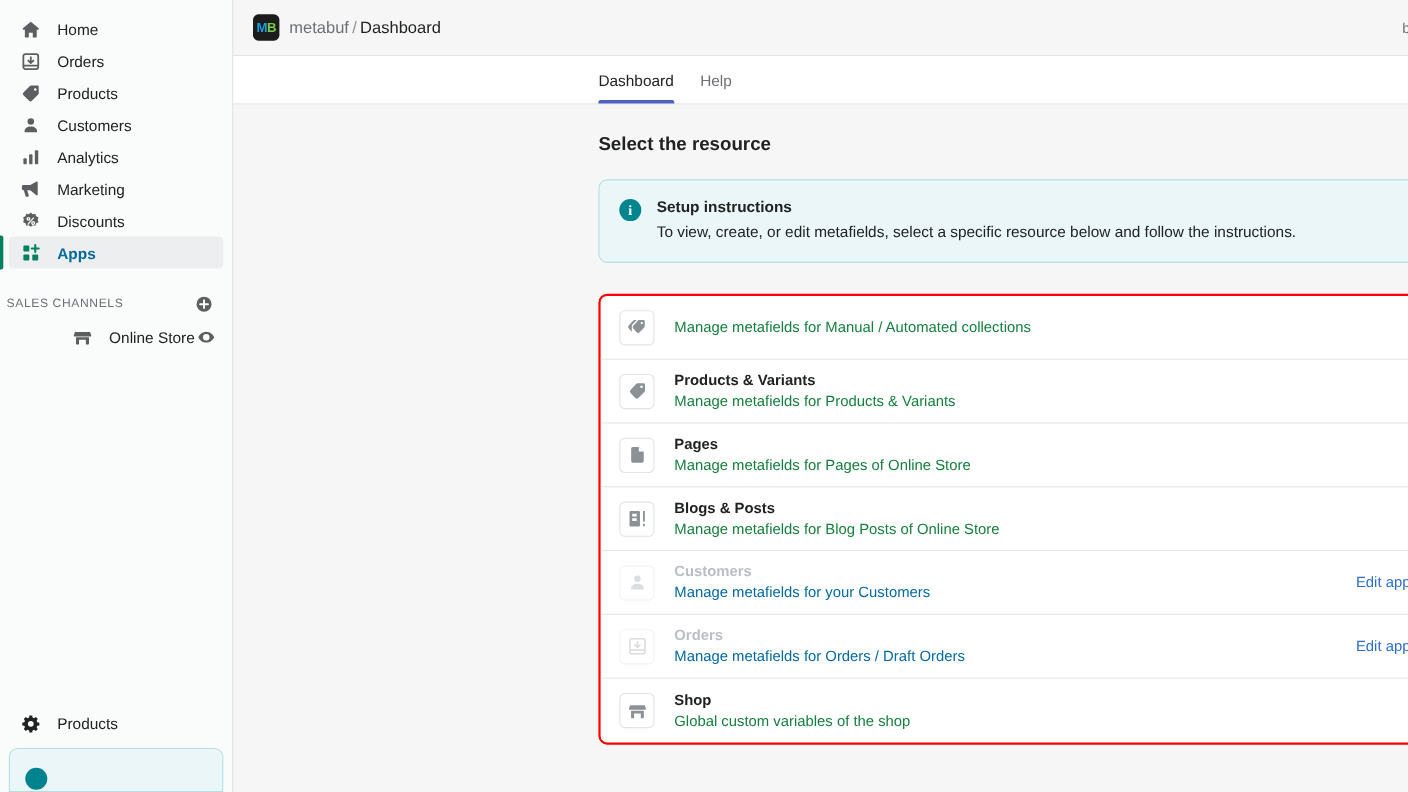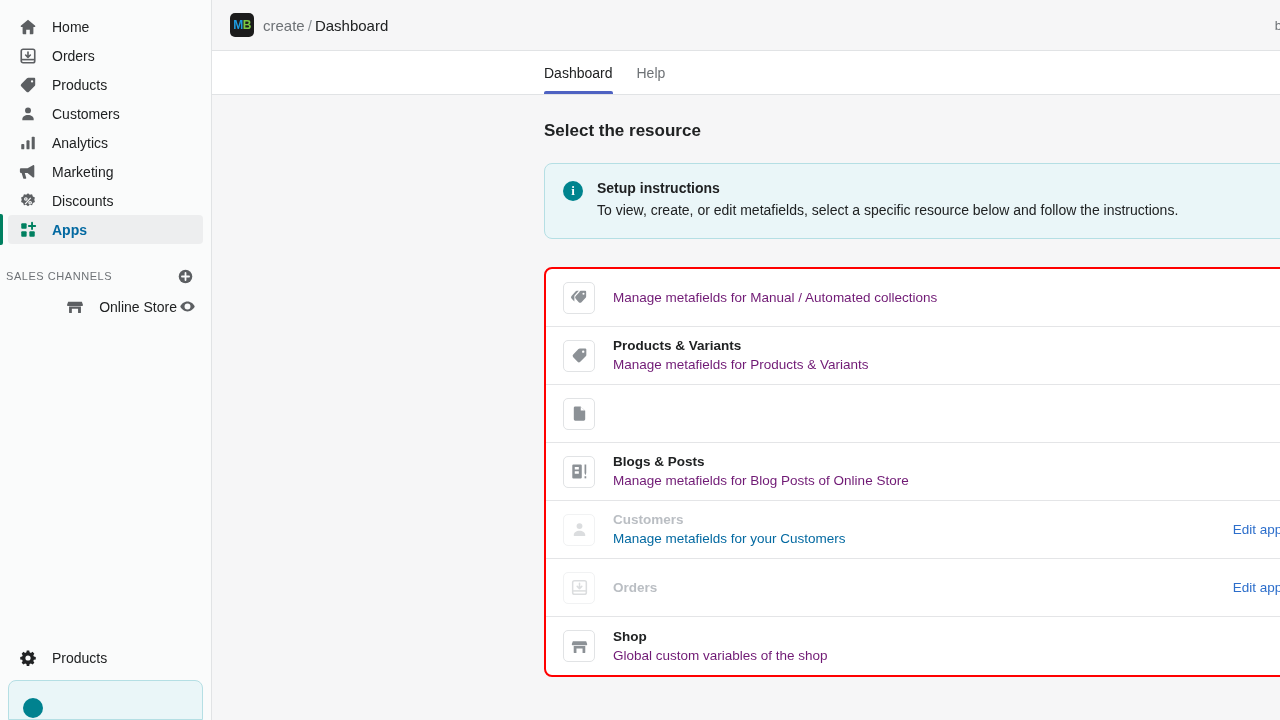--- a/index.html
+++ b/index.html
@@ -175,21 +175,21 @@
   .row .tile {
     width: 32px; height: 32px;
     border: 1px solid #e1e3e5;
     border-radius: 5px;
     display: flex; align-items: center; justify-content: center;
     flex: 0 0 32px; margin-right: 18px;
     background: #fff;
   }
   .row .txt { display: flex; flex-direction: column; gap: 3px; }
   .row .name { font-size: 13.5px; font-weight: bold; color: #202223; line-height: 1.2; }
-  .row .desc { font-size: 13.5px; color: #701a75; line-height: 1.2; }
+  .row .desc { font-size: 13.5px; color: #15803d; line-height: 1.2; }
   .row.disabled { cursor: default; }
   .row.disabled .name { color: #babec3; }
   .row.disabled .desc { color: #0369a1; }
   .row.disabled .tile { border-color: #f1f2f3; }
   .row.disabled .tile svg { opacity: .3; }
   .row .action {
     margin-left: auto;
     font-size: 13.5px;
     color: #2c6ecb;
     cursor: pointer;
@@ -334,21 +334,21 @@
 
   <div class="main">
 
     <header class="topbar">
       <div class="brand">
         <span class="logo">
           <span class="m">M</span>
             <span class="b">B</span>
         </span>
         <span class="crumb">
-          <span>create</span><span class="sep">/</span><span class="cur">Dashboard</span>
+          <span>metabuf</span><span class="sep">/</span><span class="cur">Dashboard</span>
         </span>
       </div>
       <div class="byline">by BP&amp;IT MSD</div>
     </header>
 
     <nav class="tabbar">
       <div class="tab active">
         <span>Dashboard</span>
       </div>
       <div class="tab">
@@ -394,20 +394,24 @@
           </span>
         </div>
 
         <div class="row">
           <span class="tile">
             <svg width="19" height="19" viewBox="0 0 20 20" fill="#8c9196">
                 <path d="M5 2.5h6.2L16 7.2V16a1.5 1.5 0 01-1.5 1.5h-9A1.5 1.5 0 014 16V4A1.5 1.5 0 015.5 2.5z"></path>
                 <path d="M11.3 2.6v4.2h4.4" fill="#ffffff"></path>
               </svg>
           </span>
+          <span class="txt">
+            <span class="name">Pages</span>
+            <span class="desc">Manage metafields for Pages of Online Store</span>
+          </span>
         </div>
 
         <div class="row">
           <span class="tile">
             <svg width="19" height="19" viewBox="0 0 20 20" fill="#8c9196">
                 <path d="M3.6 2.6h7.6a1.2 1.2 0 011.2 1.2v12.4a1.2 1.2 0 01-1.2 1.2H3.6a1.2 1.2 0 01-1.2-1.2V3.8a1.2 1.2 0 011.2-1.2z"></path>
                 <path d="M5 5.3h4.3v2.6H5zm0 4.4h4.3v2.6H5z" fill="#ffffff"></path>
                 <path d="M15.3 2.6h1.8v9.1l-.9 2.2-.9-2.2z"></path>
                 <rect x="15.3" y="15" width="1.8" height="2.2"></rect>
               </svg>
@@ -435,20 +439,21 @@
         <div class="row disabled">
           <span class="tile">
             <svg width="19" height="19" viewBox="0 0 20 20" fill="none" stroke="#8c9196" stroke-width="1.6">
                 <rect x="2.8" y="2.8" width="14.4" height="14.4" rx="2"></rect>
                 <path d="M10 5.6v5.6m0 0l-2.4-2.4M10 11.2l2.4-2.4" stroke-linecap="round" stroke-linejoin="round"></path>
                 <path d="M3.1 13.6h13.8"></path>
               </svg>
           </span>
           <span class="txt">
             <span class="name">Orders</span>
+            <span class="desc">Manage metafields for Orders / Draft Orders</span>
           </span>
           <span class="action">Edit app permissions</span>
         </div>
 
         <div class="row">
           <span class="tile">
             <svg width="19" height="19" viewBox="0 0 20 20" fill="#8c9196">
                 <path d="M3 4.4h14l1.1 3c.2.65-.28 1.3-.95 1.3H2.85c-.67 0-1.15-.65-.95-1.3l1.1-3z"></path>
                 <path d="M3.9 9.6V16a.9.9 0 00.9.9h2V12.2h6.4v4.7h2a.9.9 0 00.9-.9V9.6z"></path>
               </svg>

